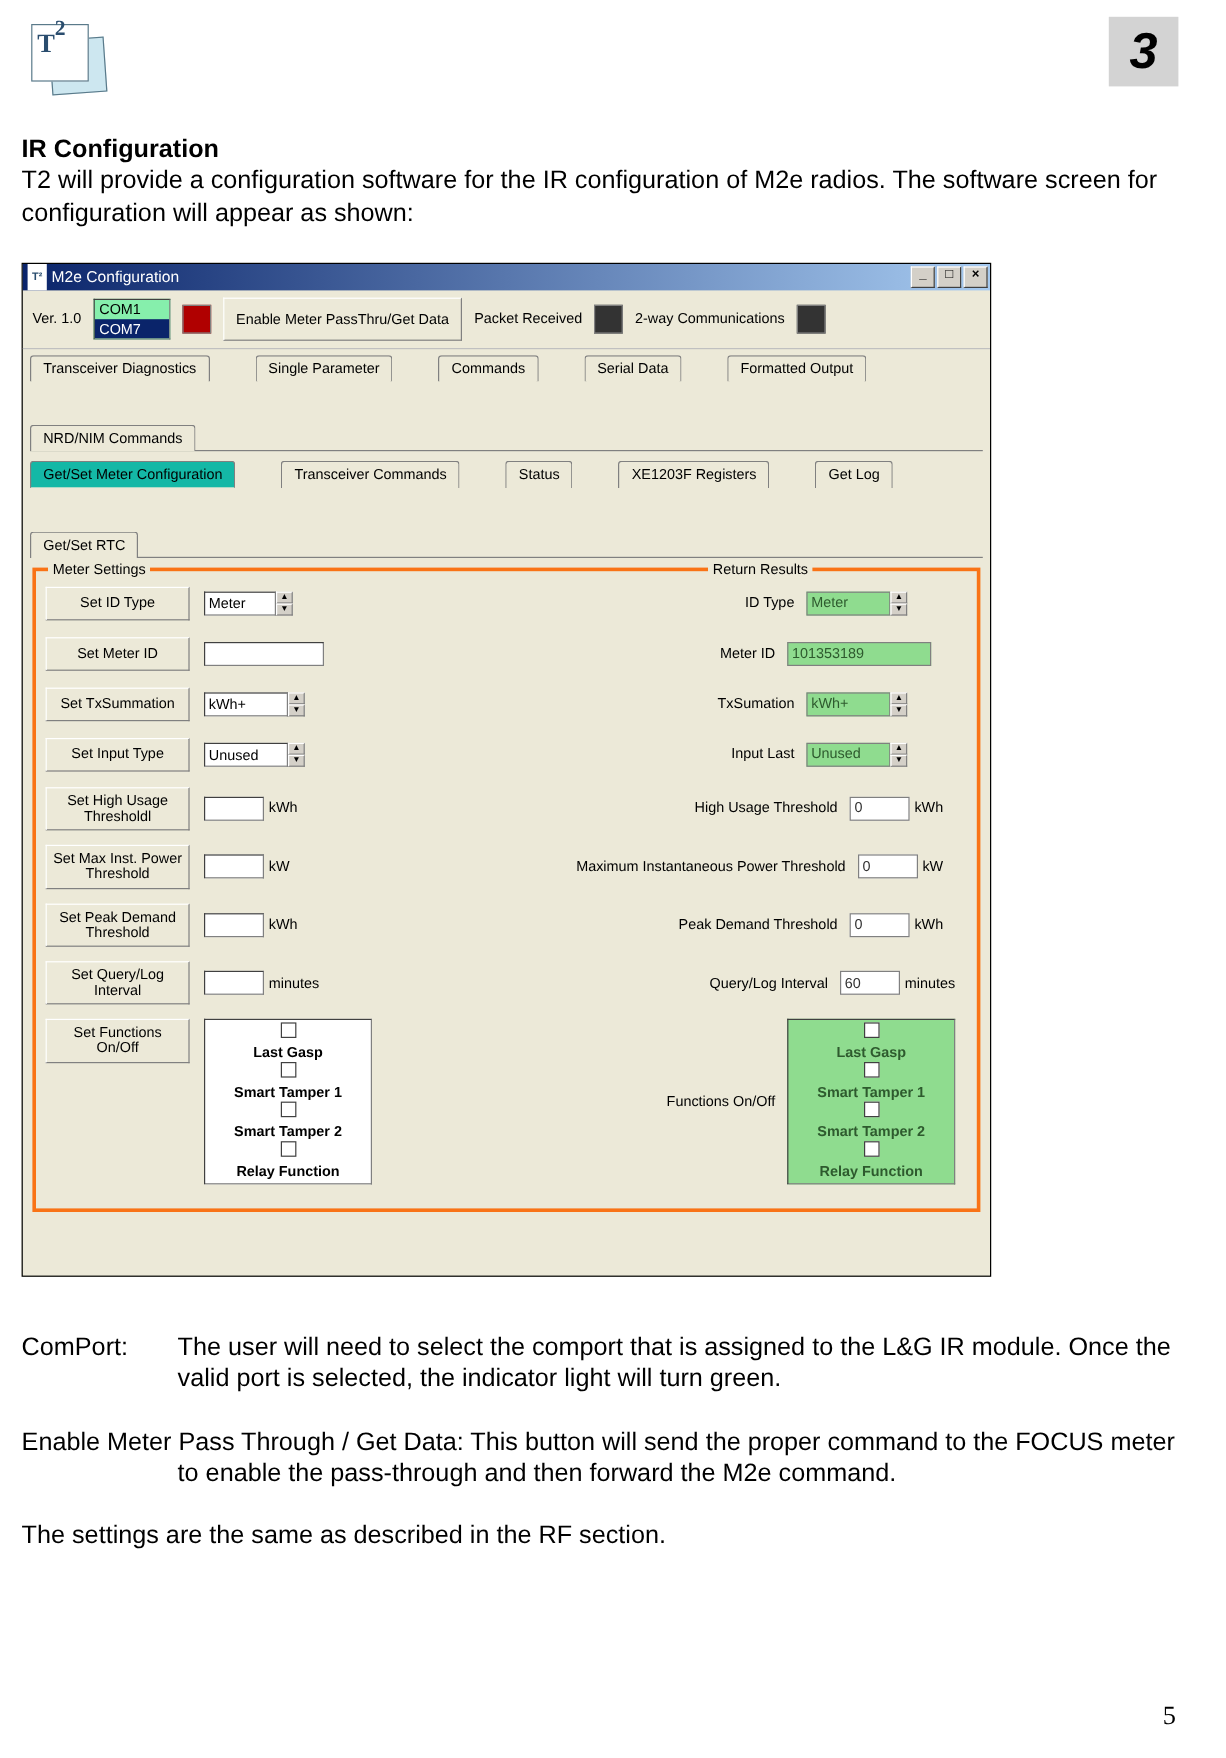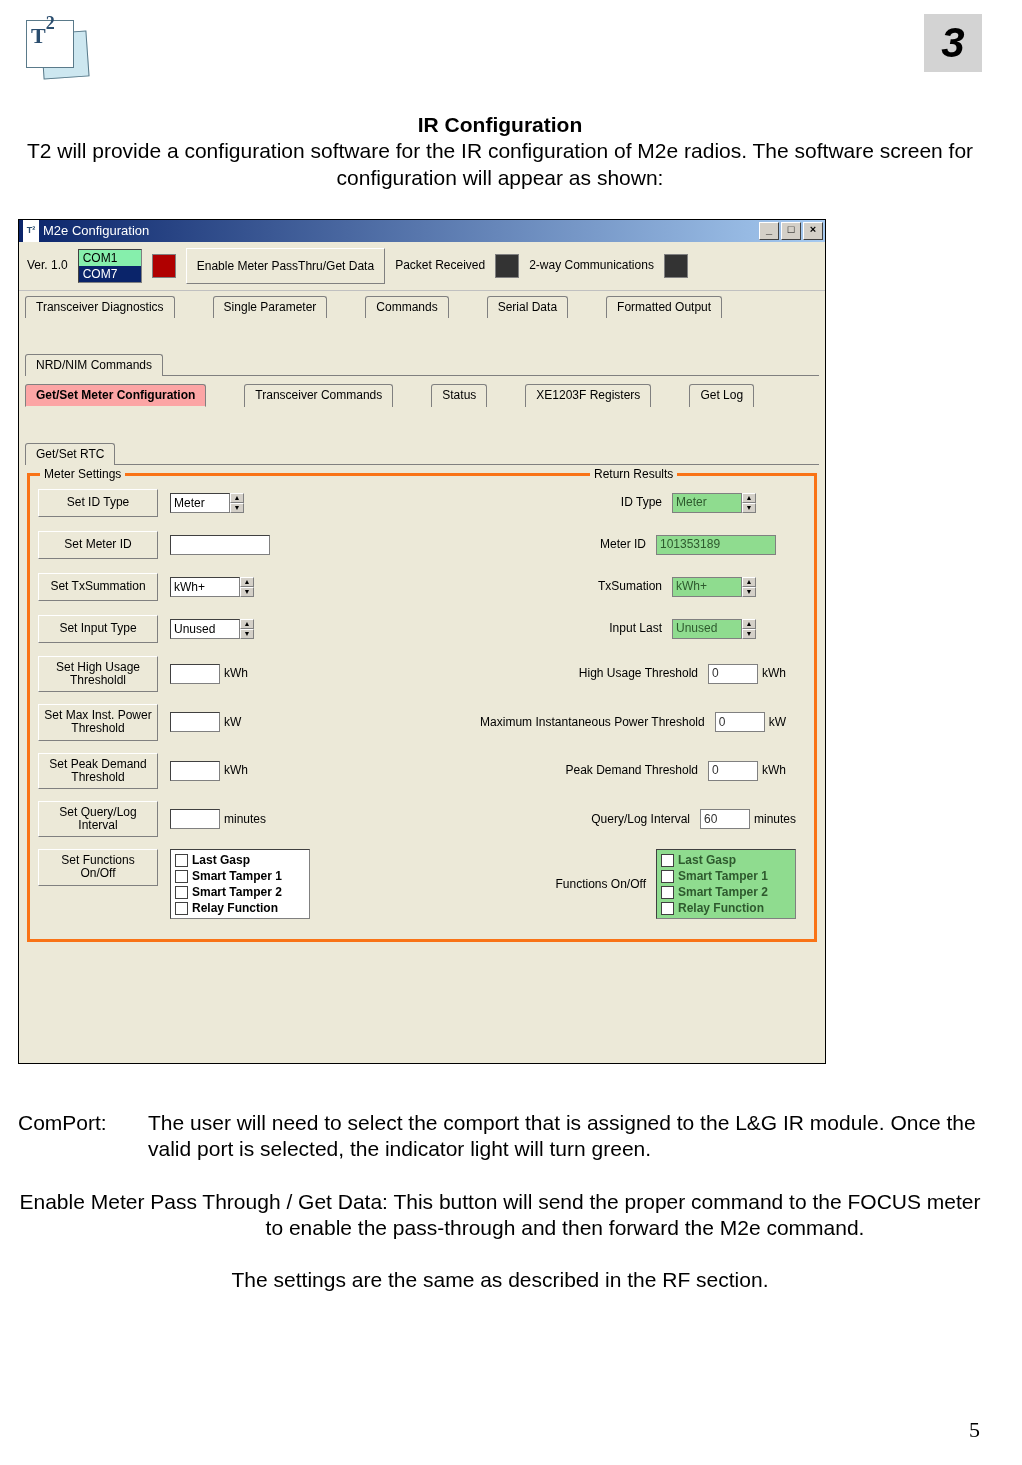--- a/index.html
+++ b/index.html
@@ -69,21 +69,21 @@
   font-weight: bold;
   font-family: Arial, sans-serif;
   font-style: italic;
   margin-top: 4px;
 }
 .doc-body {
   font-size: 21px;
   line-height: 1.25;
 }
 .doc-body strong { font-weight: bold; }
-.doc-body p { margin: 0; text-align: center; }
+.doc-body p { margin: 0; }
 .dl-row { display: flex; margin-top: 0; }
 .dl-term { width: 130px; flex-shrink: 0; }
 .dl-desc { flex: 1; }
 .footer-pagenum {
   position: absolute;
   bottom: 22px;
   right: 42px;
   font-family: 'Times New Roman', serif;
   font-size: 22px;
 }
@@ -161,23 +161,23 @@
   border-bottom: none;
   background: #ece9d8;
   padding: 3px 10px;
   margin-right: 2px;
   font-size: 12px;
   position: relative;
   top: 1px;
   border-radius: 3px 3px 0 0;
 }
 .tab.active {
-  background: #fca5a5;
+  background: #14b8a6;
   border-bottom: 1px solid #ece9d8;
-  font-weight: bold;
+  font-weight: normal;
 }
 .tabrow2 .tabs { margin-top: 3px; }
 .content {
   padding: 8px 8px 30px 8px;
   min-height: 560px;
 }
 .fieldset {
   border: 3px solid #f97316;
   padding: 12px 8px 8px 8px;
   position: relative;
@@ -264,21 +264,21 @@
   border-top-color: #404040;
   border-left-color: #404040;
   background: #fff;
   font-size: 12px;
   font-weight: bold;
   padding: 2px 4px;
   box-sizing: border-box;
   margin-left: 12px;
 }
 .chk-box.green { background: #8fdc8f; color: #2e5a2e; margin-left: 0; }
-.chk-line { display: flex; align-items: center; gap: 4px; line-height: 16px; }
+.chk-line { display: flex; align-items: center; gap: 4px; line-height: 16px; flex-direction: column; }
 .chk { width: 11px; height: 11px; border: 1px solid #404040; background: #fff; flex-shrink: 0; }
 </style>
 </head>
 <body>
 
 <div class="page">
 
   <div class="header-row">
     <div class="logo">
       <div class="logo-back"></div>

